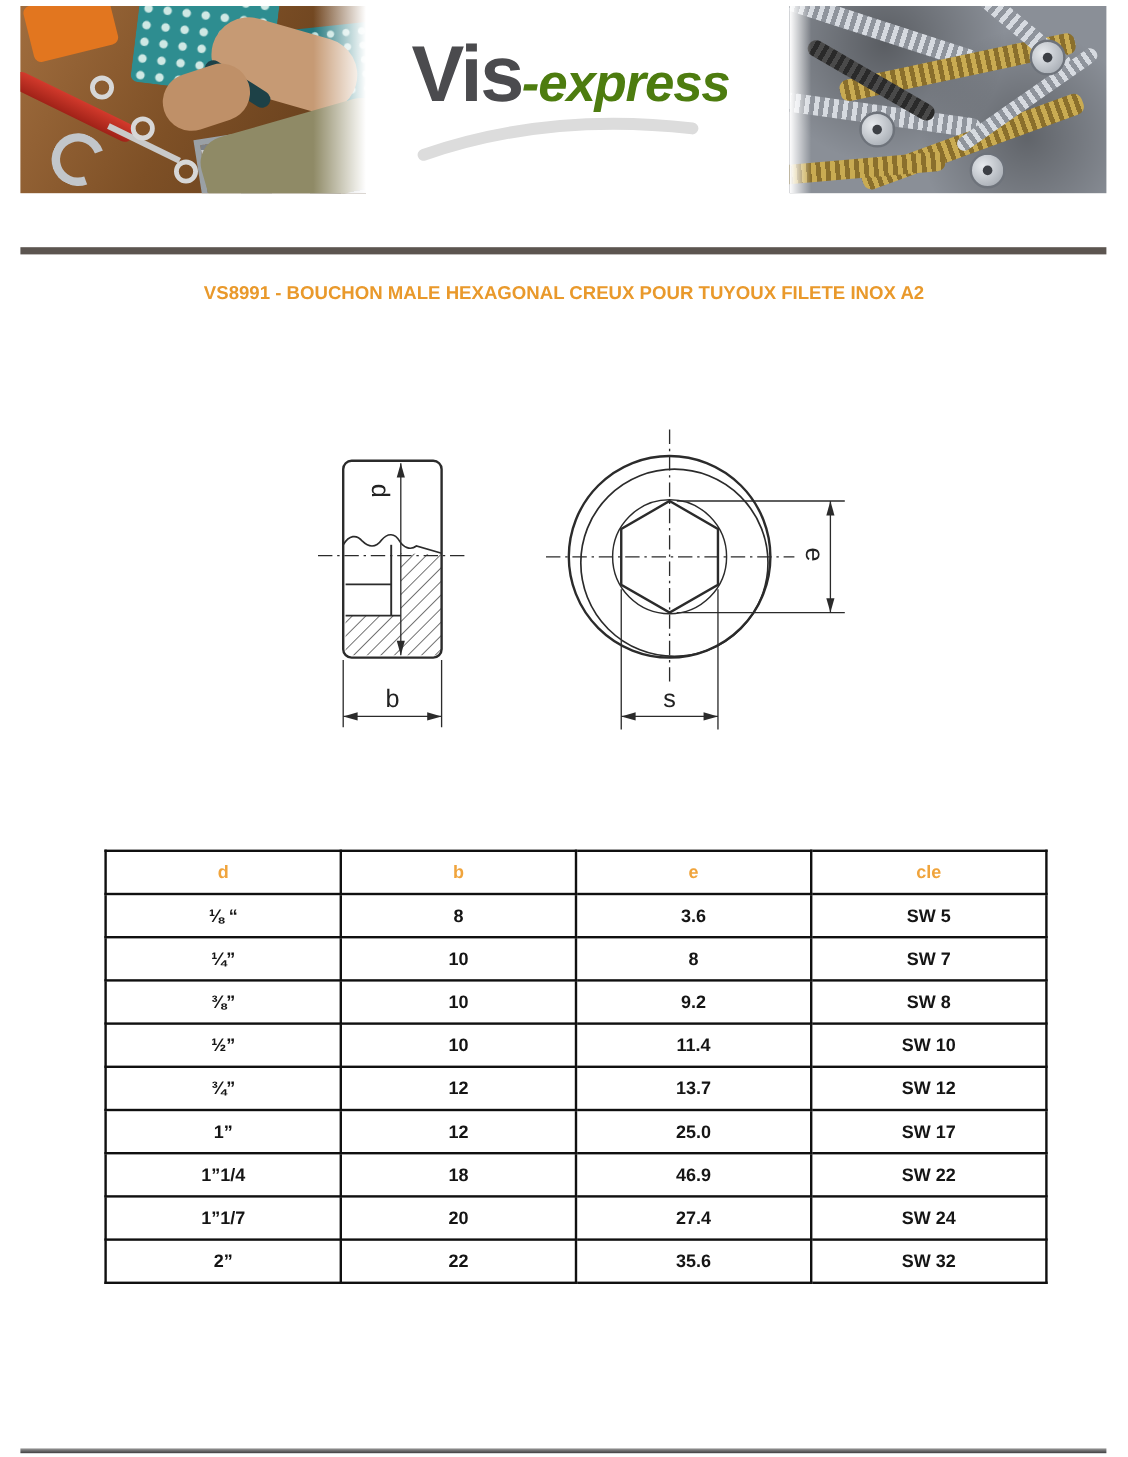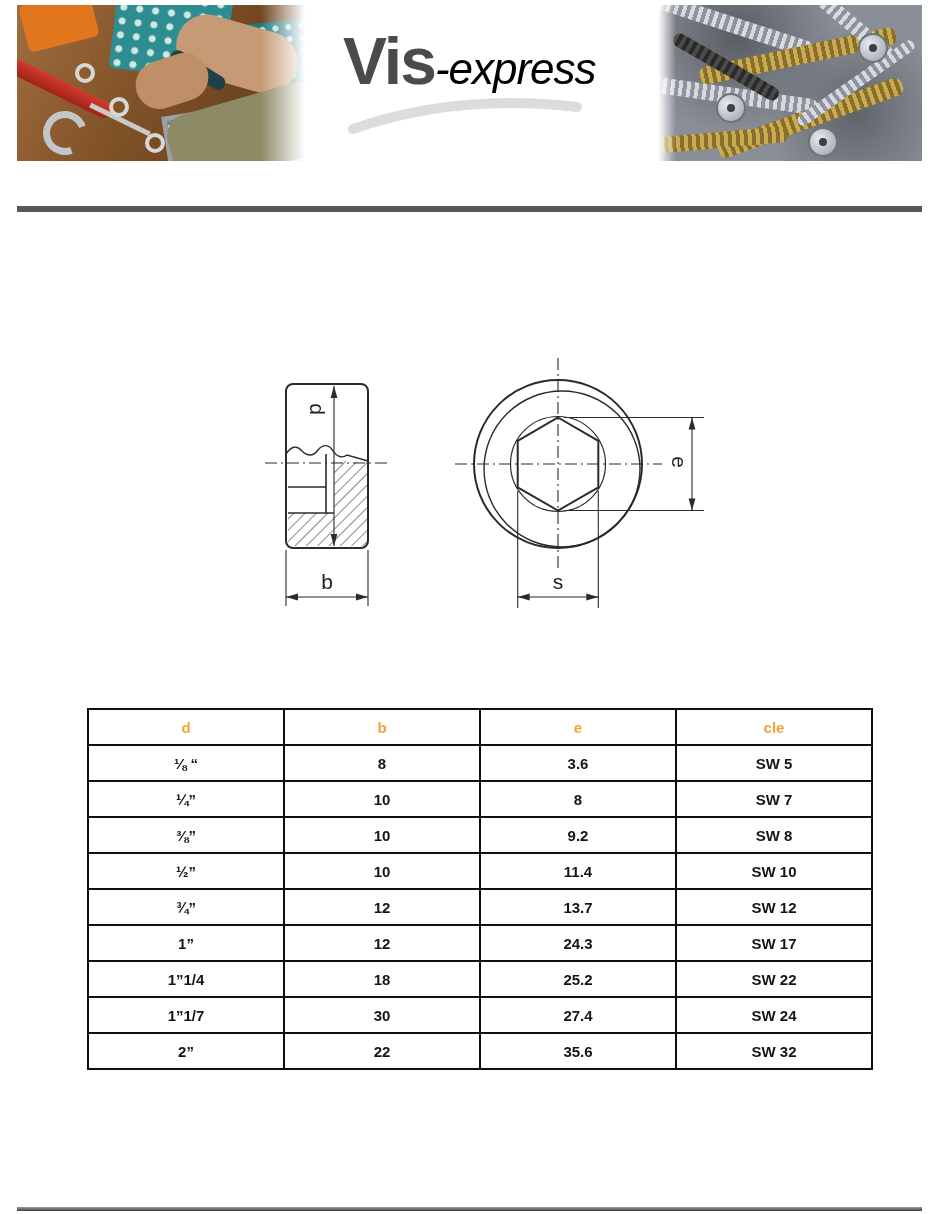--- a/index.html
+++ b/index.html
@@ -37,21 +37,21 @@
   .screw.silver{background:repeating-linear-gradient(90deg,#d6dae0 0 4px,#8f949c 4px 8px);}
   .screw.brass{background:repeating-linear-gradient(90deg,#c9ab52 0 4px,#8a6f2c 4px 8px);}
   .screw.dark{background:repeating-linear-gradient(90deg,#4a4a4a 0 4px,#2a2a2a 4px 8px);}
   .head{width:26px;height:26px;border-radius:50%;background:radial-gradient(circle at 35% 35%,#e7eaee,#9aa0a8);border:2px solid #6e737b;}
   .head i{position:absolute;left:9px;top:9px;width:8px;height:8px;border-radius:50%;background:#3c3f45;}
 
   
   .logo-area{left:305px;top:5px;width:353px;height:156px;background:#ffffff;}
   .logo-line{position:absolute;left:38px;top:18px;white-space:nowrap;}
   .logo-vis{font-size:66px;font-weight:bold;color:#4b4b4e;letter-spacing:-2px;}
-  .logo-express{font-size:44px;font-weight:normal;font-style:italic;color:#000000;letter-spacing:-1px;margin-top:33px;}
+  .logo-express{font-size:44px;font-weight:bold;font-style:italic;color:#4d7c0f;letter-spacing:-1px;margin-top:33px;}
   .swoosh{position:absolute;left:42px;top:86px;}
 
   
   .banner{left:17px;top:160px;width:905px;height:46px;background:#ee7a27;display:flex;align-items:center;justify-content:center;}
   .banner span{color:#ffffff;font-size:37px;font-weight:bold;transform:scaleX(.9);}
   .under-bar{left:17px;top:206px;width:905px;height:6px;background:#5c5550;}
 
   
   .doc-title{left:0;top:233px;width:940px;text-align:center;color:#e9992b;font-weight:bold;font-size:15.5px;line-height:23px;}
 
@@ -116,20 +116,21 @@
       </span>
     <span class="head" style="left:150px;top:122px;">
         <i></i>
       </span>
     <span class="fade-l"></span>
   </div>
 
   <div class="abs under-bar"></div>
 
   <div class="abs doc-title">
+    <div>VS8991 - BOUCHON MALE HEXAGONAL CREUX POUR TUYOUX FILETE INOX A2</div>
   </div>
 
   <svg class="abs drawing" width="510" height="280" viewBox="0 0 510 280">
     <defs>
       <pattern id="hatch" width="8" height="8" patternUnits="userSpaceOnUse" patternTransform="rotate(45)">
         <line x1="0" y1="0" x2="0" y2="8" stroke="#2b2b2b" stroke-width="1.1"></line>
       </pattern>
     </defs>
     <g stroke="#2b2b2b" fill="none">
 
@@ -211,32 +212,32 @@
         </tr>
         <tr>
           <td>¾”</td>
           <td>12</td>
           <td>13.7</td>
           <td>SW 12</td>
         </tr>
         <tr>
           <td>1”</td>
           <td>12</td>
-          <td>24.3</td>
+          <td>25.0</td>
           <td>SW 17</td>
         </tr>
         <tr>
           <td>1”1/4</td>
           <td>18</td>
-          <td>25.2</td>
+          <td>46.9</td>
           <td>SW 22</td>
         </tr>
         <tr>
           <td>1”1/7</td>
-          <td>30</td>
+          <td>20</td>
           <td>27.4</td>
           <td>SW 24</td>
         </tr>
         <tr>
           <td>2”</td>
           <td>22</td>
           <td>35.6</td>
           <td>SW 32</td>
         </tr>
       </tbody>

